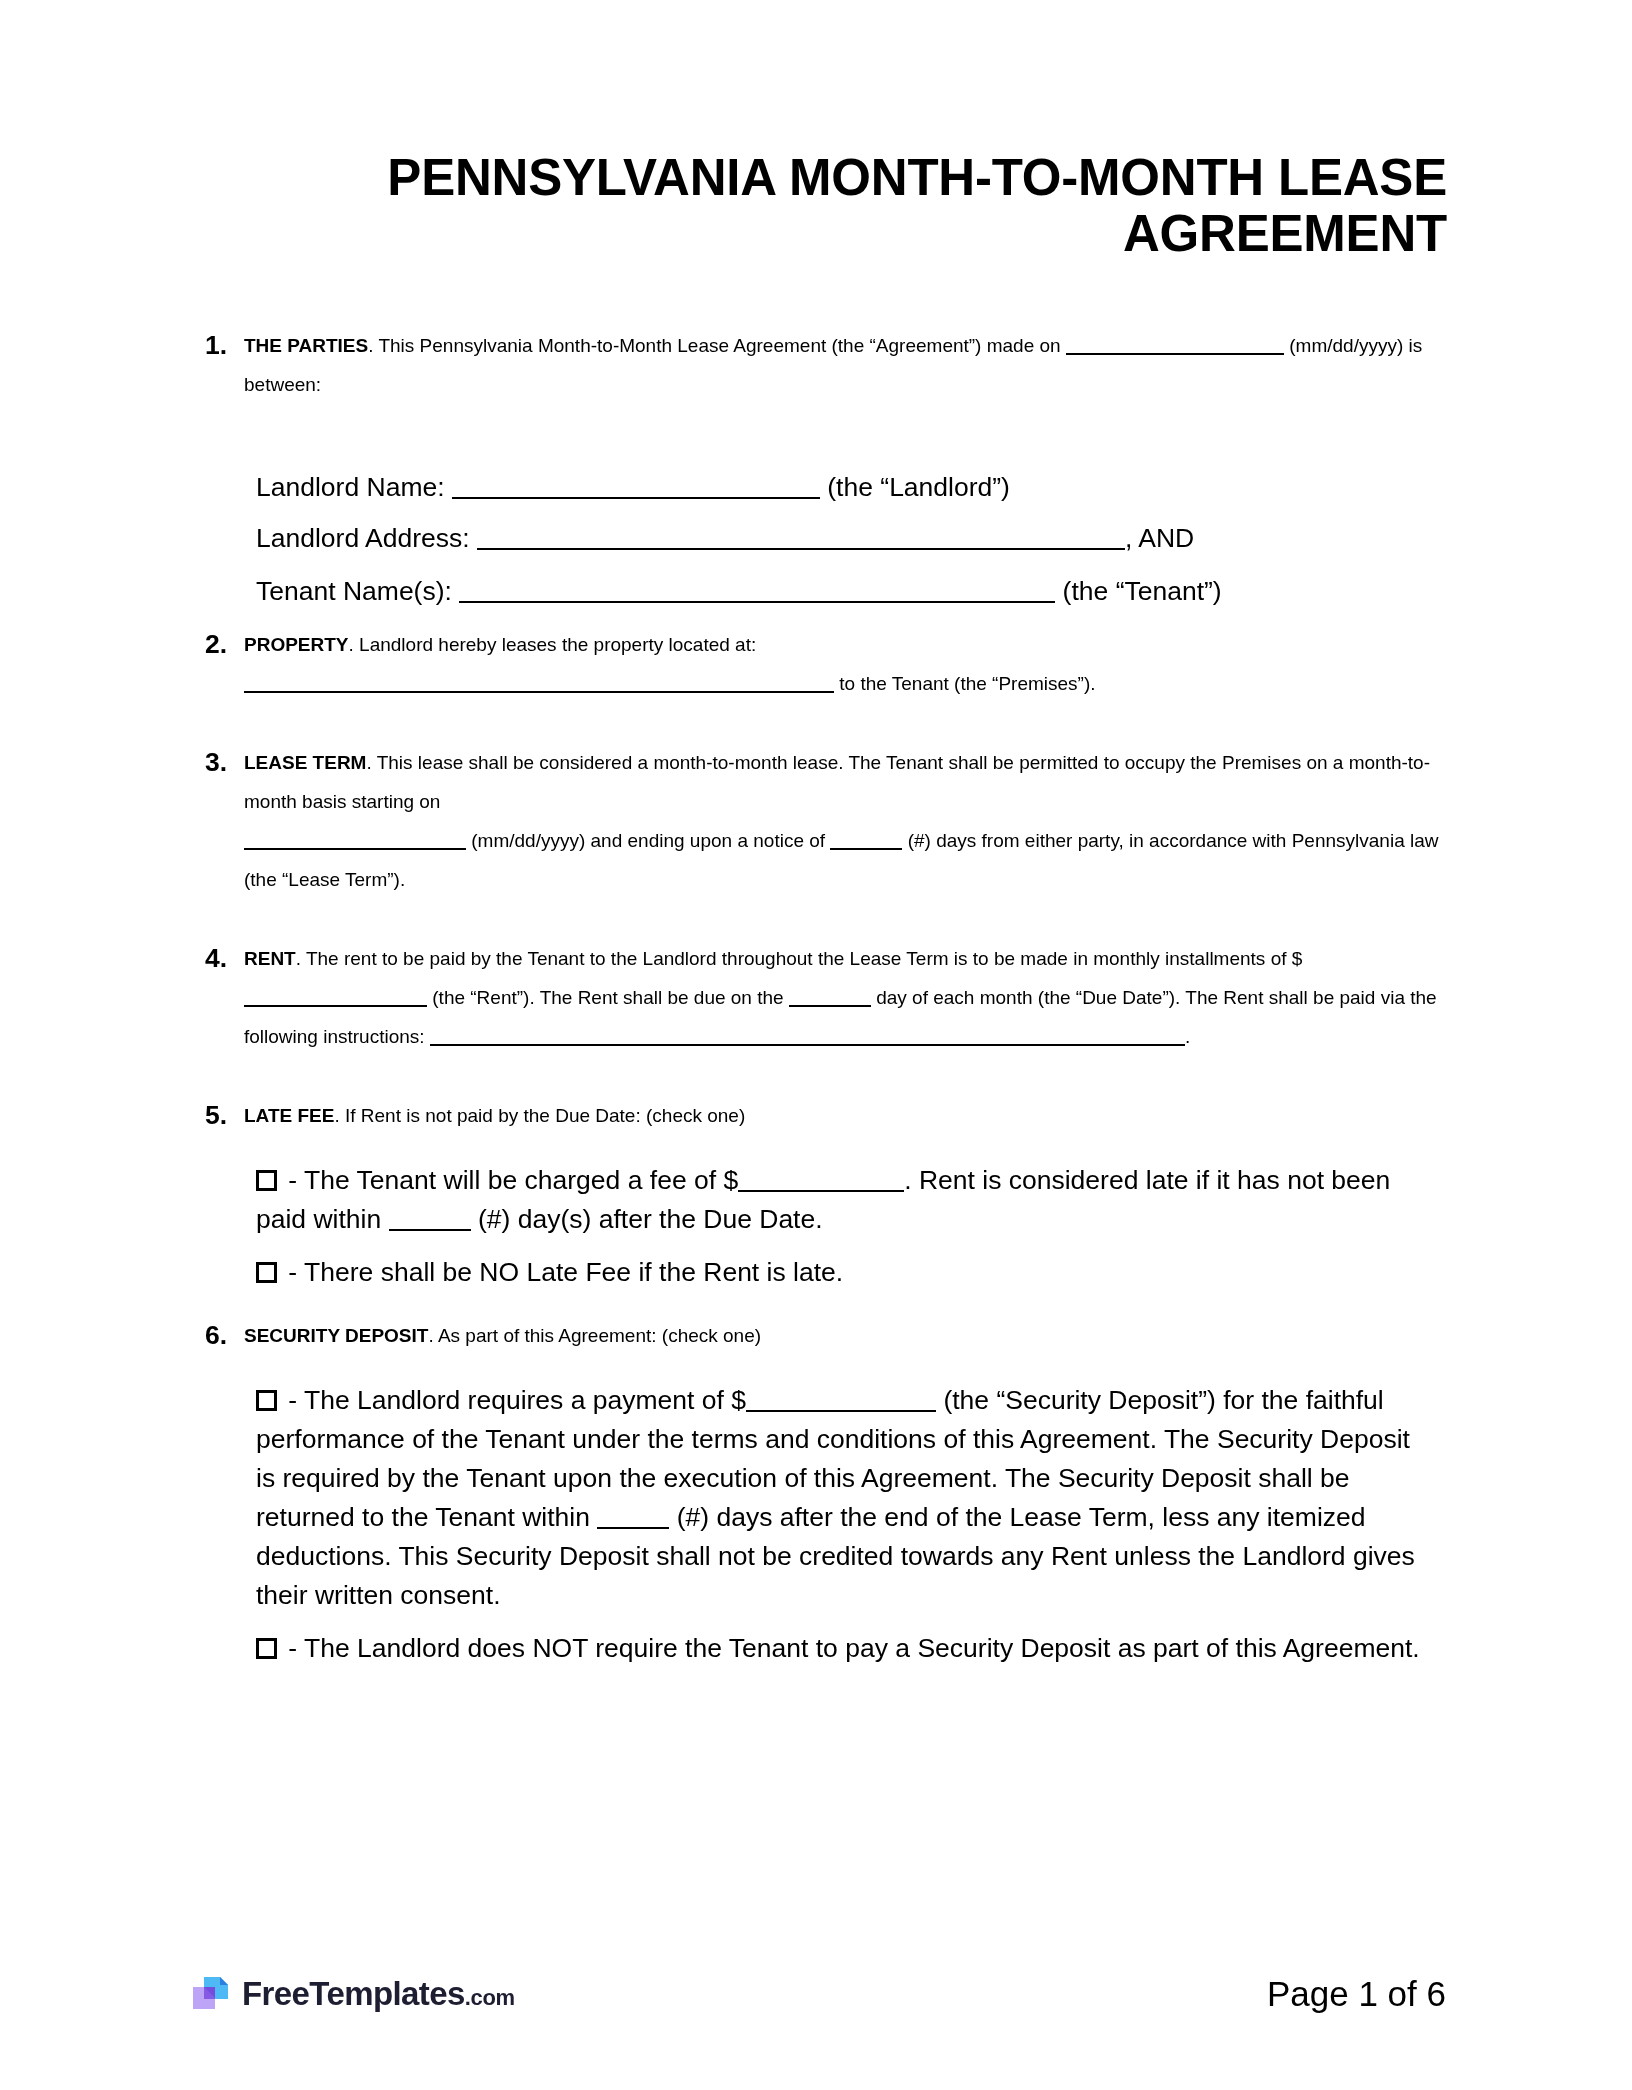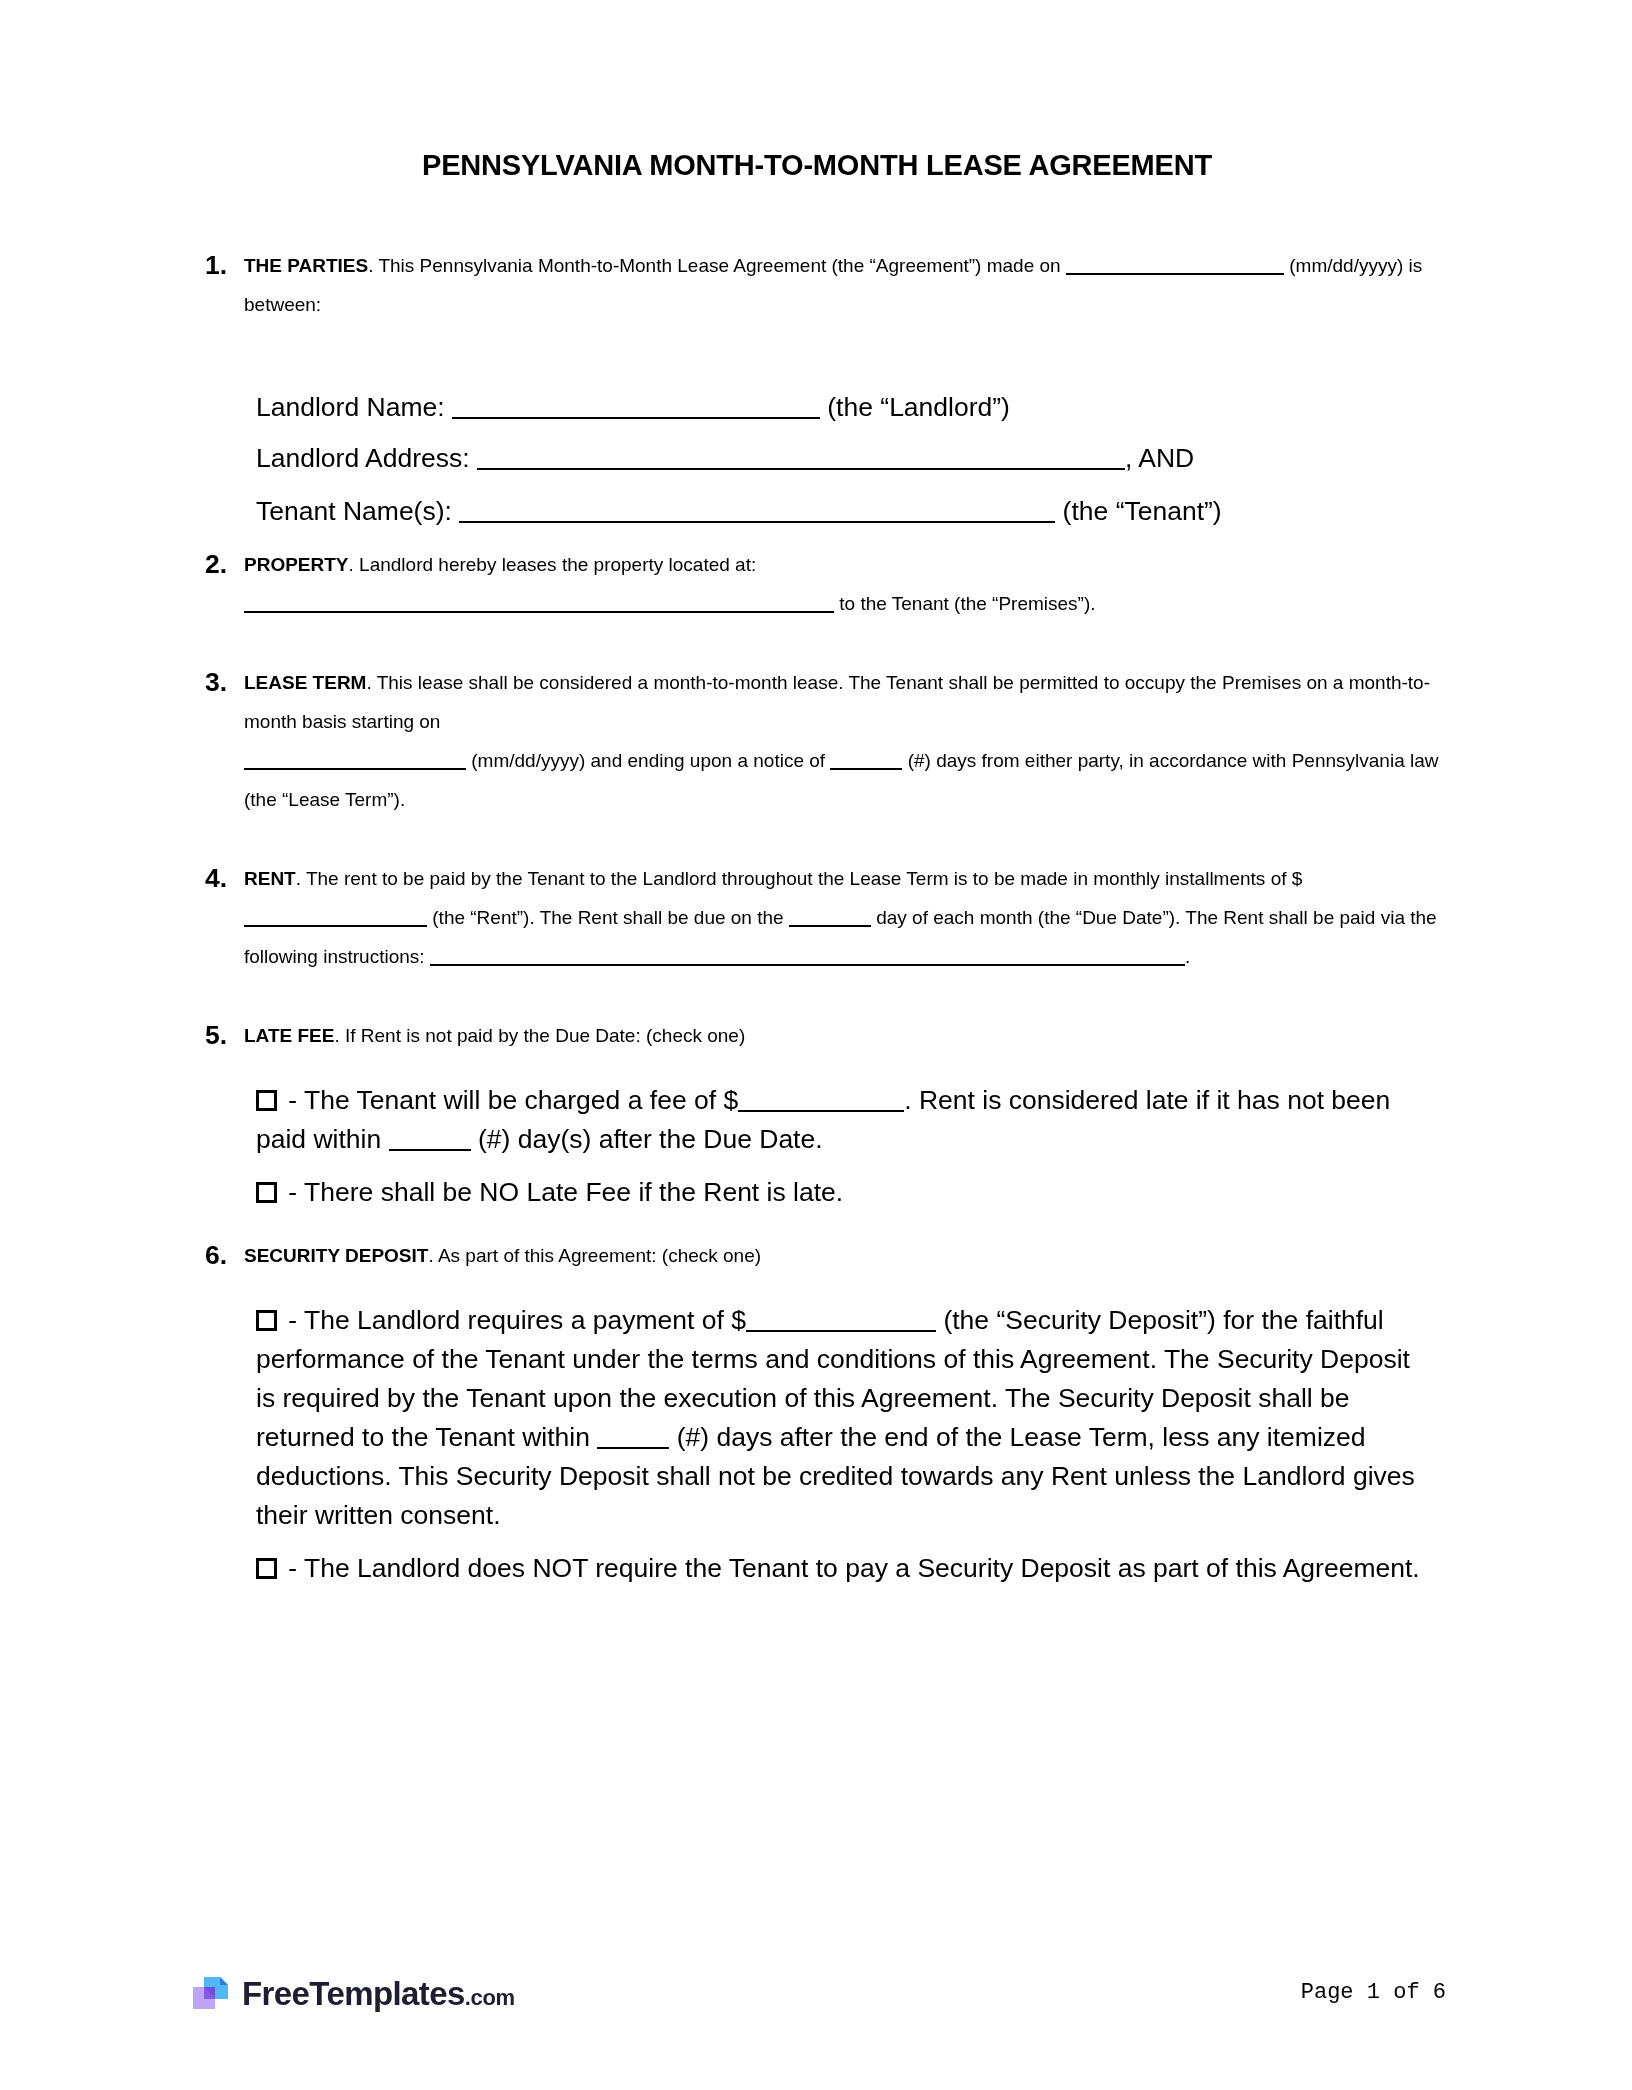--- a/index.html
+++ b/index.html
@@ -25,23 +25,23 @@
   .content {
     position: absolute;
     left: 187px;
     top: 150px;
     width: 1260px;
   }
 
   
   .doc-title {
     font-weight: bold;
-    font-size: 29px;
+    font-size: 51px;
     letter-spacing: -0.2px;
-    text-align: center;
+    text-align: right;
     margin: 0 0 64px 0;
     line-height: 1.1;
     font-stretch: condensed;
   }
 
   
   .clause {
     position: relative;
     padding-left: 57px;
     margin-bottom: 26px;
@@ -134,22 +134,22 @@
     color: #1e1e32;
     letter-spacing: -0.6px;
     line-height: 1;
   }
   .brand-text .dotcom {
     font-size: 22px;
     font-weight: bold;
     letter-spacing: -0.3px;
   }
   .page-num {
-    font-family: Liberation Mono, monospace;
-    font-size: 22px;
+    font-family: Liberation Sans, sans-serif;
+    font-size: 35px;
     color: #000;
     line-height: 1;
   }
 </style>
 </head>
 <body>
 
 <div class="page">
 
   <div class="content">

